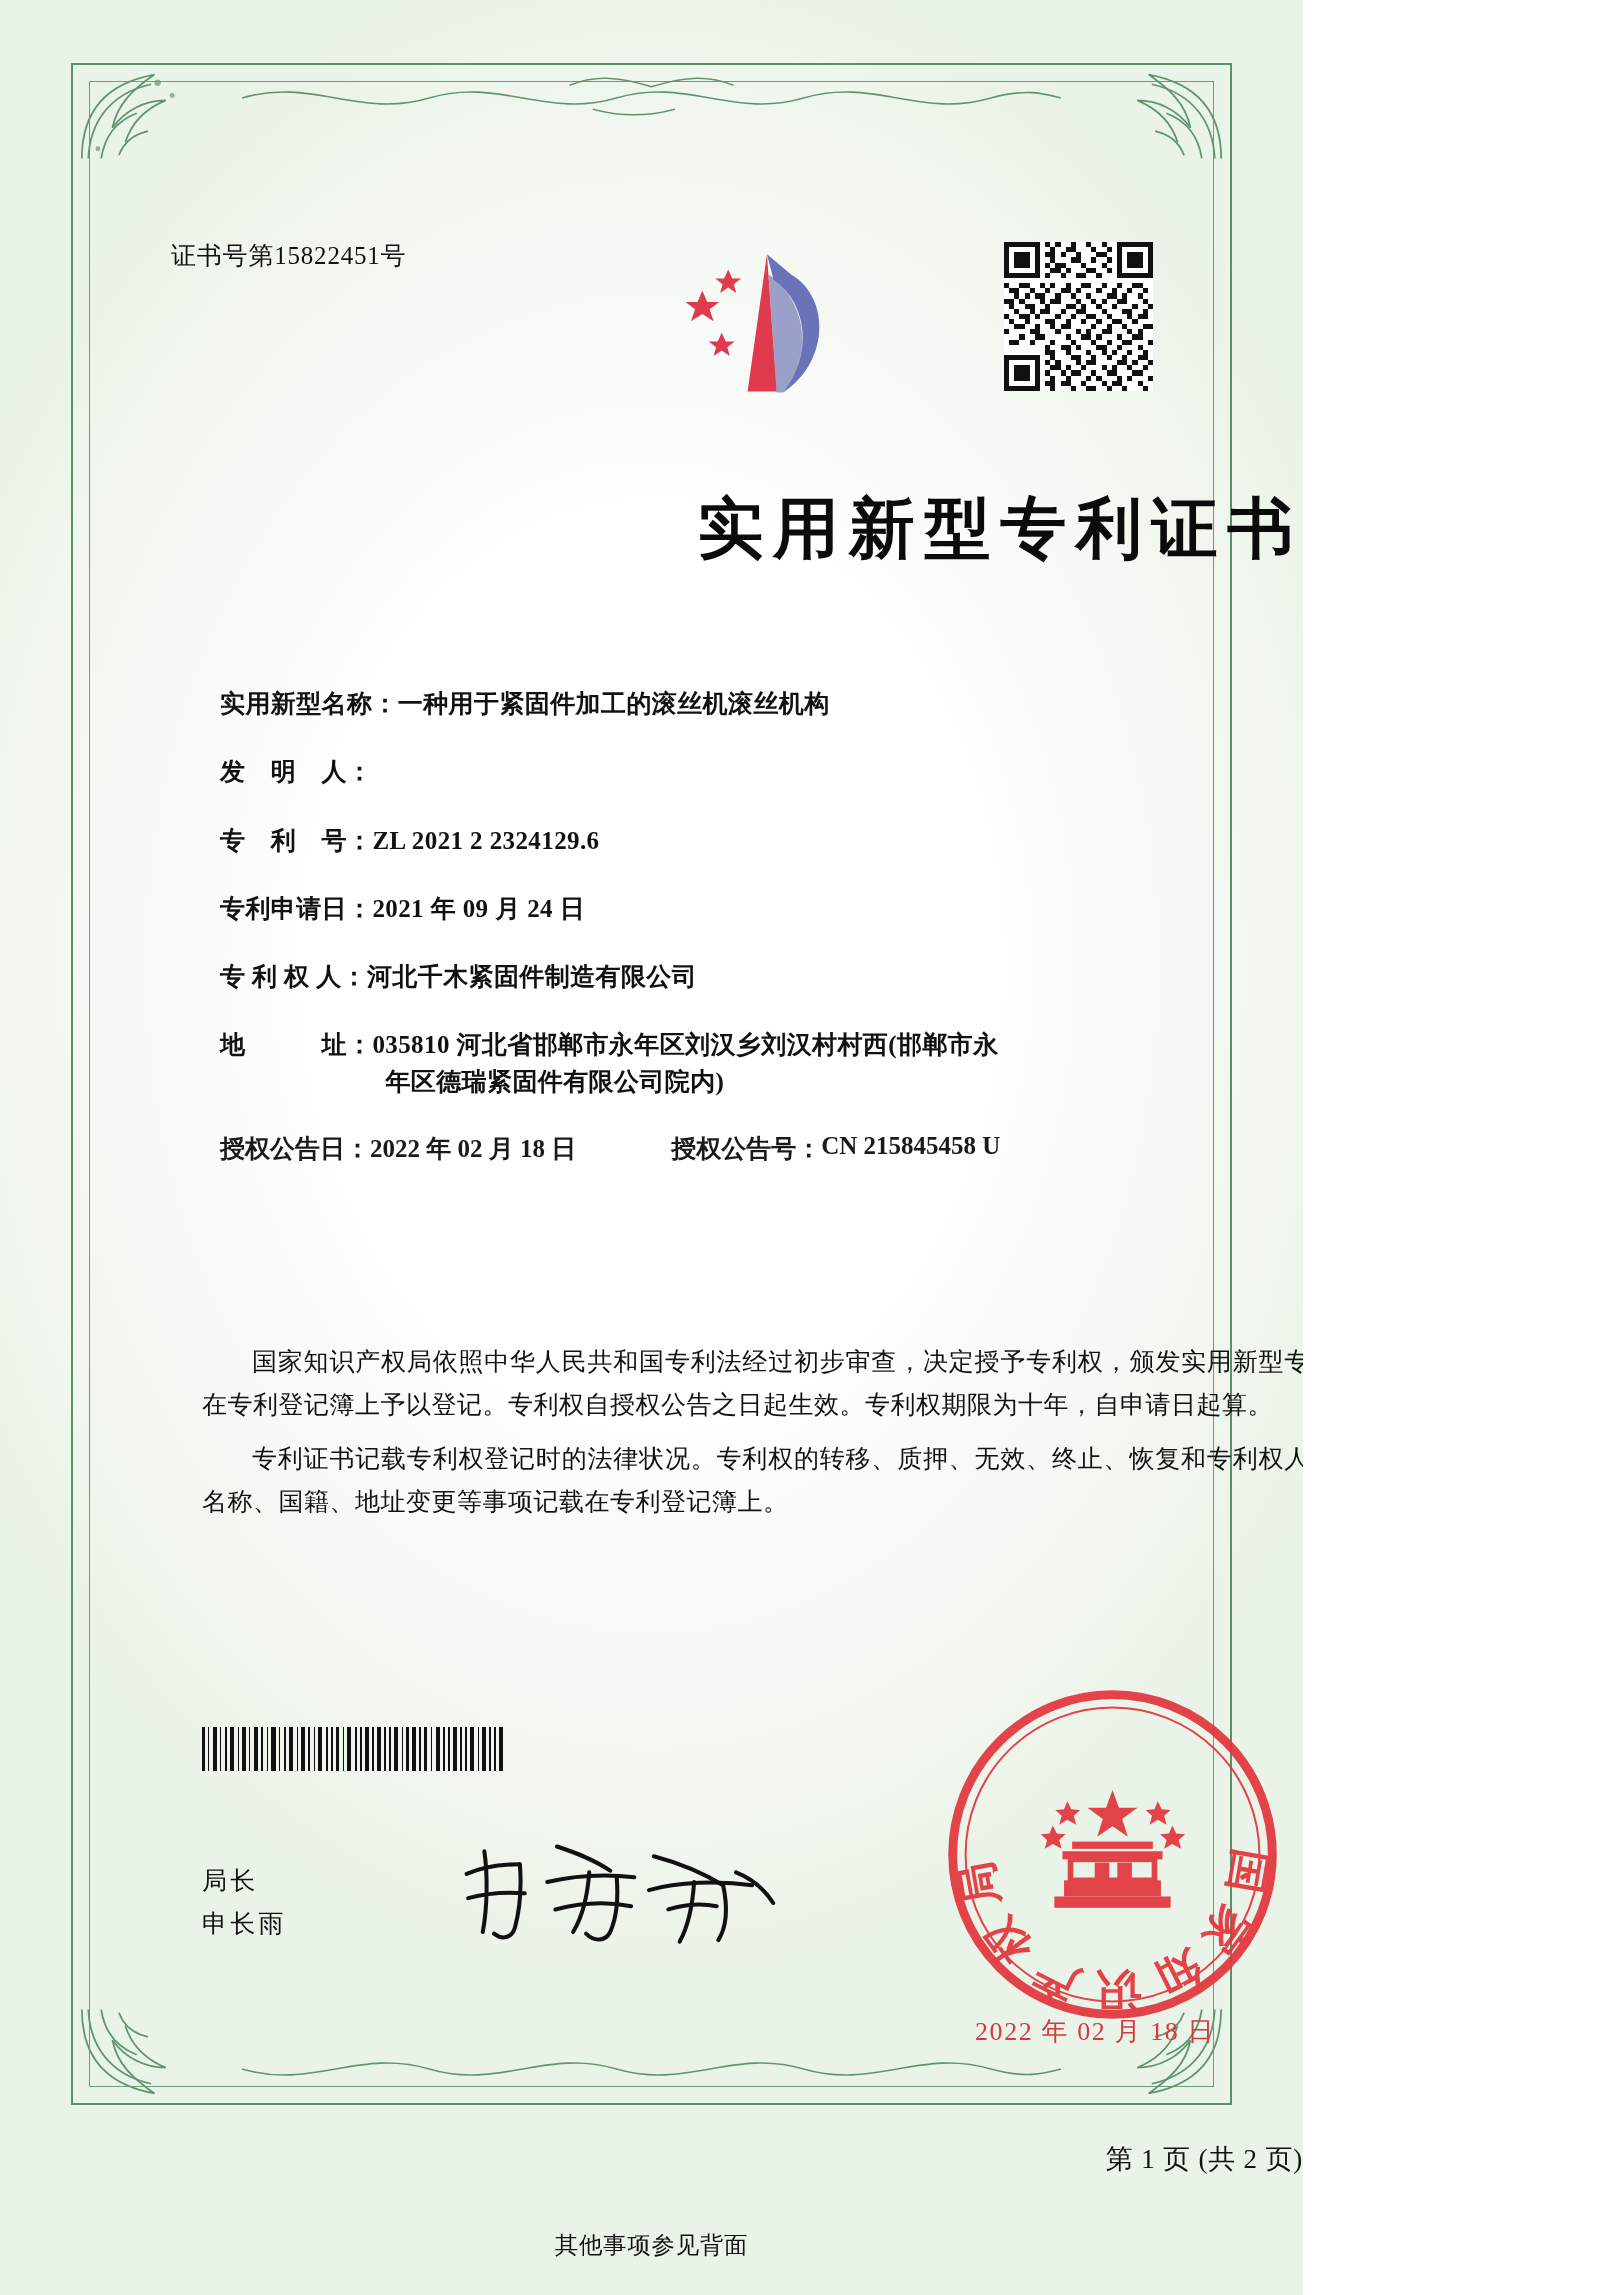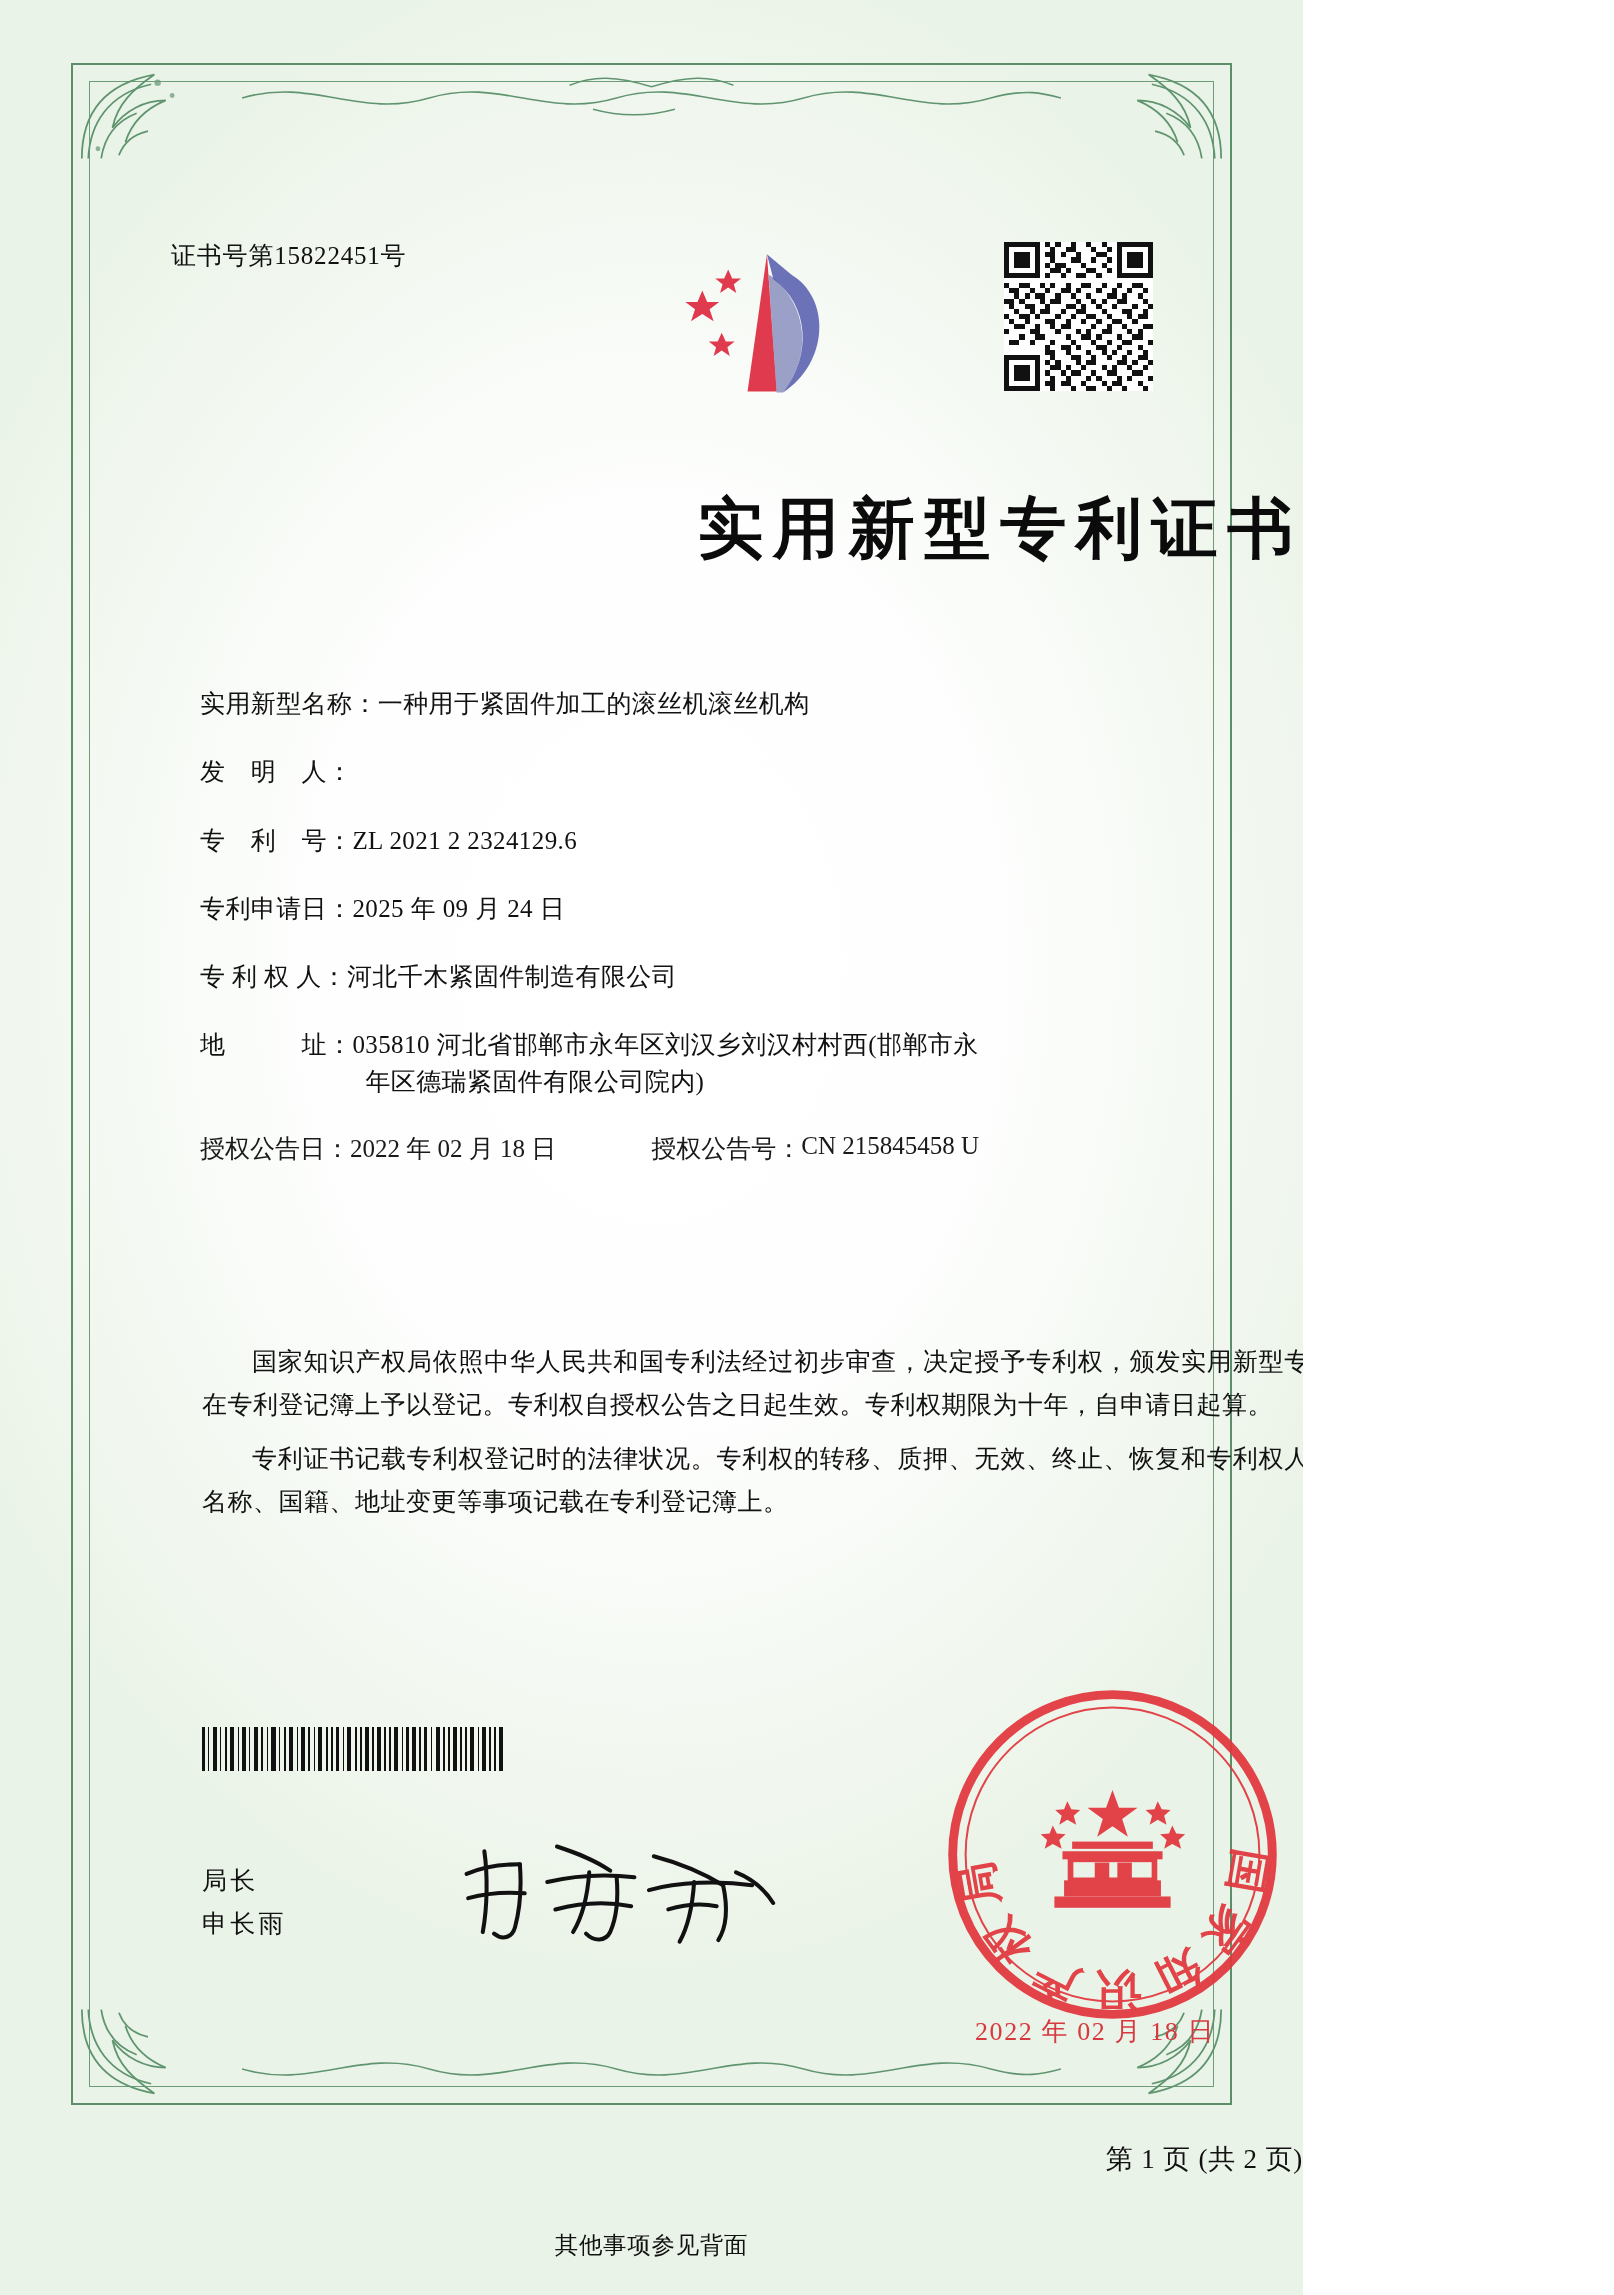--- a/index.html
+++ b/index.html
@@ -97,23 +97,24 @@
     font-size: 66px;
     font-weight: 700;
     letter-spacing: 9.7px;
     color: #0b0b0b;
     font-family: "DejaVu Serif", "Liberation Serif", serif;
   }
 
   
   .fields {
     position: absolute;
-    left: 200px;
+    left: 220px;
     top: 686px;
     width: 1227px;
+    font-weight: bold;
   }
   .field {
     display: flex;
     align-items: flex-start;
     margin-bottom: 32px;
     font-size: 25px;
     line-height: 1.45;
   }
   .field .lbl {
     flex: 0 0 auto;
@@ -531,21 +532,21 @@
       <span class="lbl">发　明　人：</span>
     </div>
 
     <div class="field">
       <span class="lbl">专　利　号：</span>
       <span class="val">ZL 2021 2 2324129.6</span>
     </div>
 
     <div class="field">
       <span class="lbl">专利申请日：</span>
-      <span class="val">2025 年 09 月 24 日</span>
+      <span class="val">2021 年 09 月 24 日</span>
     </div>
 
     <div class="field">
       <span class="lbl">专 利 权 人：</span>
       <span class="val">河北千木紧固件制造有限公司</span>
     </div>
 
     <div class="field">
       <span class="lbl">地　　　址：</span>
       <span class="val">

